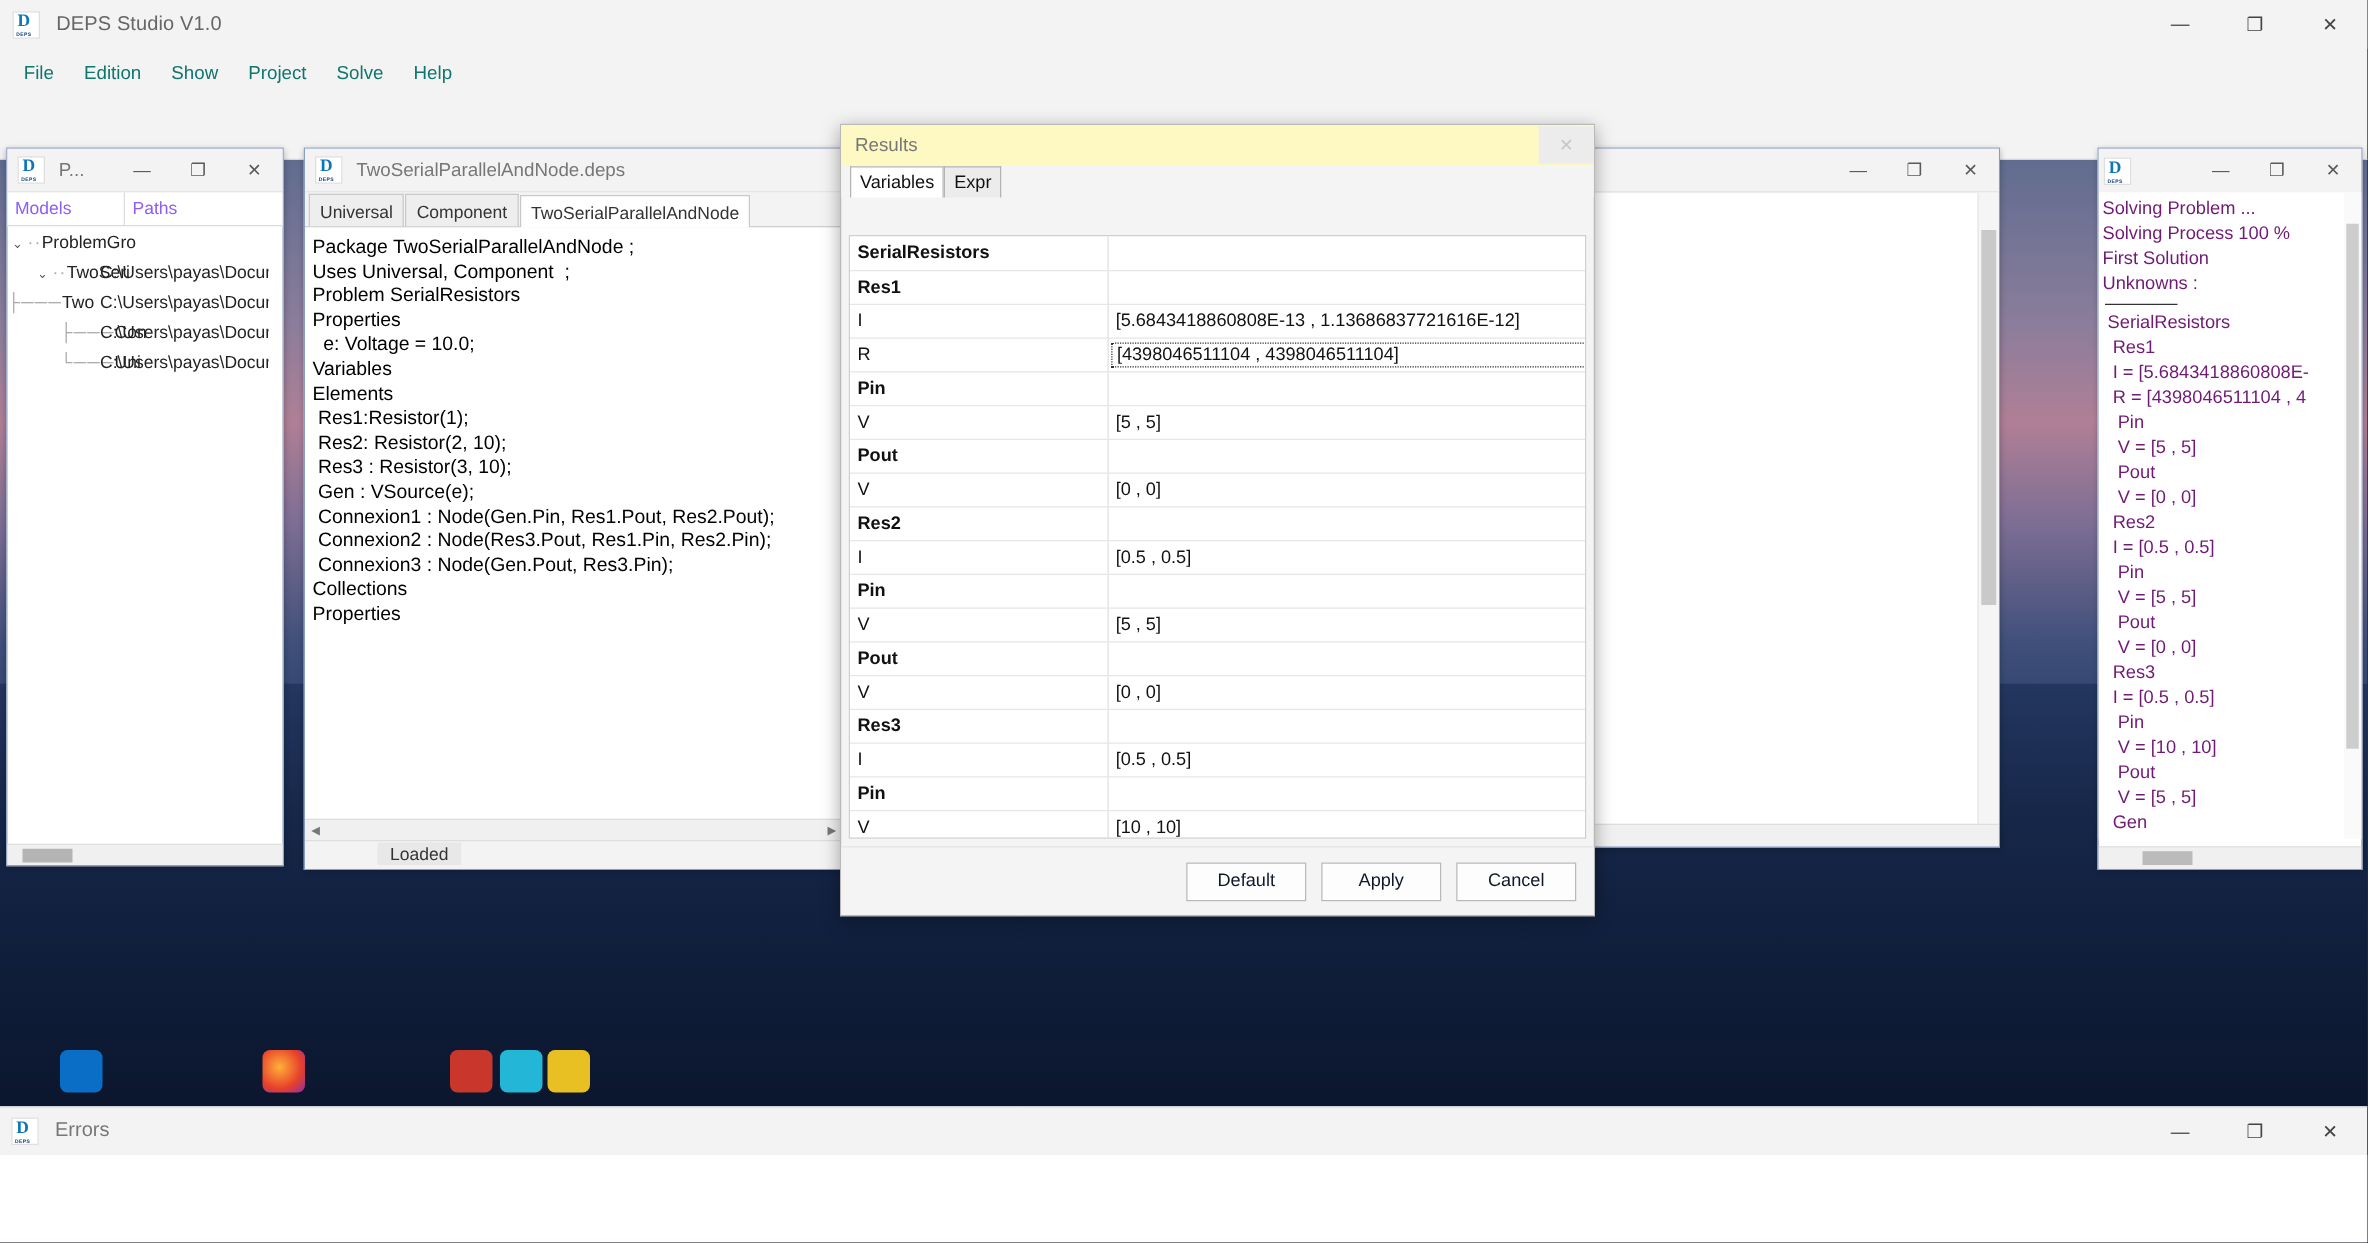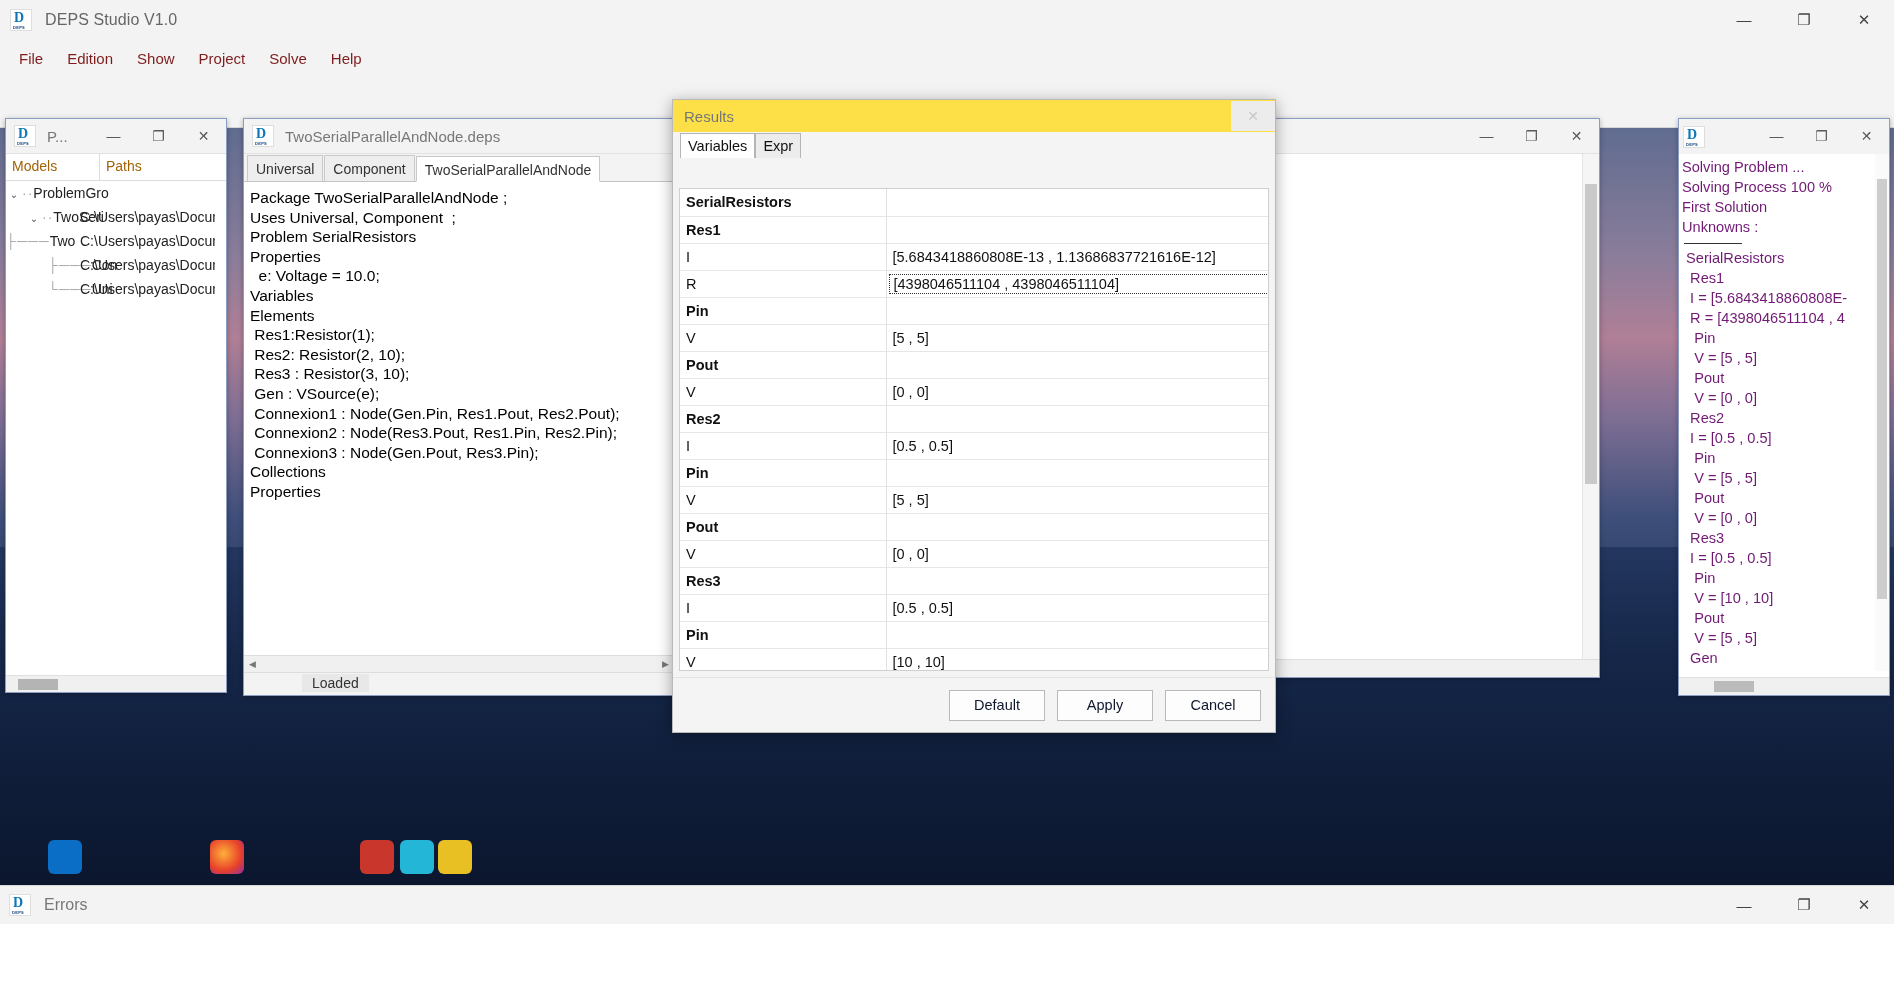--- a/index.html
+++ b/index.html
@@ -55,21 +55,21 @@
     margin-left: 13px; font-size: 16px; color: #666; letter-spacing: .1px;
   }
   .win-ctl-group { margin-left: auto; display: flex; height: 39px; }
   .win-ctl {
     width: 60px; height: 39px; display: flex; align-items: center;
     justify-content: center; color: #444; font-size: 15px;
   }
 
   .menubar { height: 38px; display: flex; align-items: center; padding-left: 8px; }
   .menu-item {
-    font-size: 15px; color: #7f1d1d; padding: 4px 11px; margin-right: 2px;
+    font-size: 15px; color: #0f766e; padding: 4px 11px; margin-right: 2px;
   }
 
   
   .child-win {
     position: absolute; background: #fff;
     border: 1px solid #8b9dc3;
     box-shadow: 0 1px 5px rgba(0,0,0,.28);
   }
   .child-title {
     height: 35px; background: #f3f3f3; display: flex;
@@ -82,21 +82,21 @@
   .child-ctl-group { margin-left: auto; display: flex; height: 35px; }
   .child-ctl {
     width: 45px; height: 34px; display: flex; align-items: center;
     justify-content: center; color: #5a5a5a; font-size: 14px;
   }
 
   
   #project-window { left: 5px; top: 118px; width: 222px; height: 575px; }
   .tree-head {
     display: flex; height: 27px; border-bottom: 1px solid #dcdcdc;
-    background: #fff; font-size: 14px; color: #a16207;
+    background: #fff; font-size: 14px; color: #8b5cf6;
   }
   .tree-head .col { padding: 4px 6px; }
   .tree-head .col.models { width: 94px; border-right: 1px solid #dcdcdc; }
   .tree-body { position: relative; font-size: 14px; color: #222; }
   .tree-row { position: relative; height: 24px; line-height: 24px; white-space: nowrap; }
   .tree-row .twisty {
     display: inline-block; width: 16px; text-align: center;
     color: #555; font-size: 10px;
   }
   .tree-row .dots { color: #aaa; letter-spacing: 1px; }
@@ -193,21 +193,21 @@
   }
 
   
   #results-dialog {
     position: absolute; left: 672px; top: 99px; width: 604px; height: 634px;
     background: #f4f4f4; border: 1px solid #b9b9b9;
     box-shadow: 0 3px 14px rgba(0,0,0,.35);
   }
   .dlg-title {
     height: 32px; display: flex; align-items: center; padding-left: 11px;
-    font-size: 15px; color: #777; background: #fde047;
+    font-size: 15px; color: #777; background: #fef9c3;
   }
   .dlg-close {
     margin-left: auto; width: 44px; height: 30px; display: flex;
     align-items: center; justify-content: center; color: #c7c7c7; font-size: 14px;
     background: #ececec;
   }
   .dlg-tabs {
     display: flex; align-items: flex-end; padding-left: 7px; height: 26px;
     background: #f4f4f4;
   }

